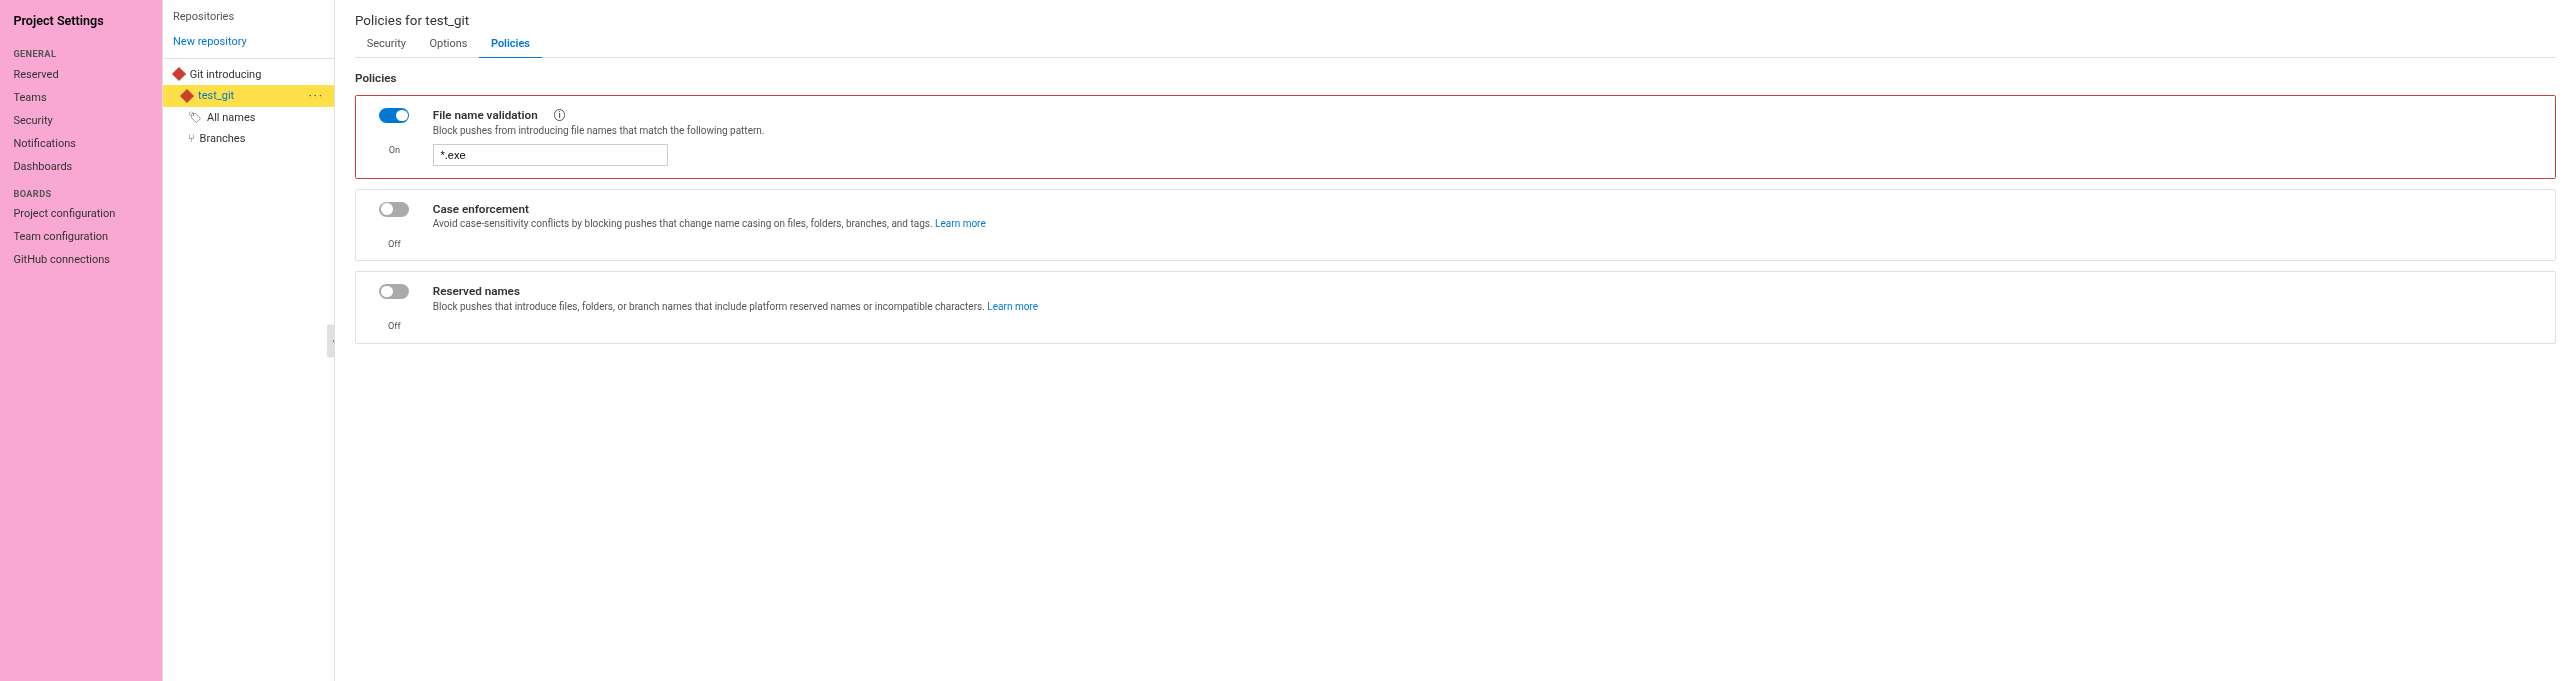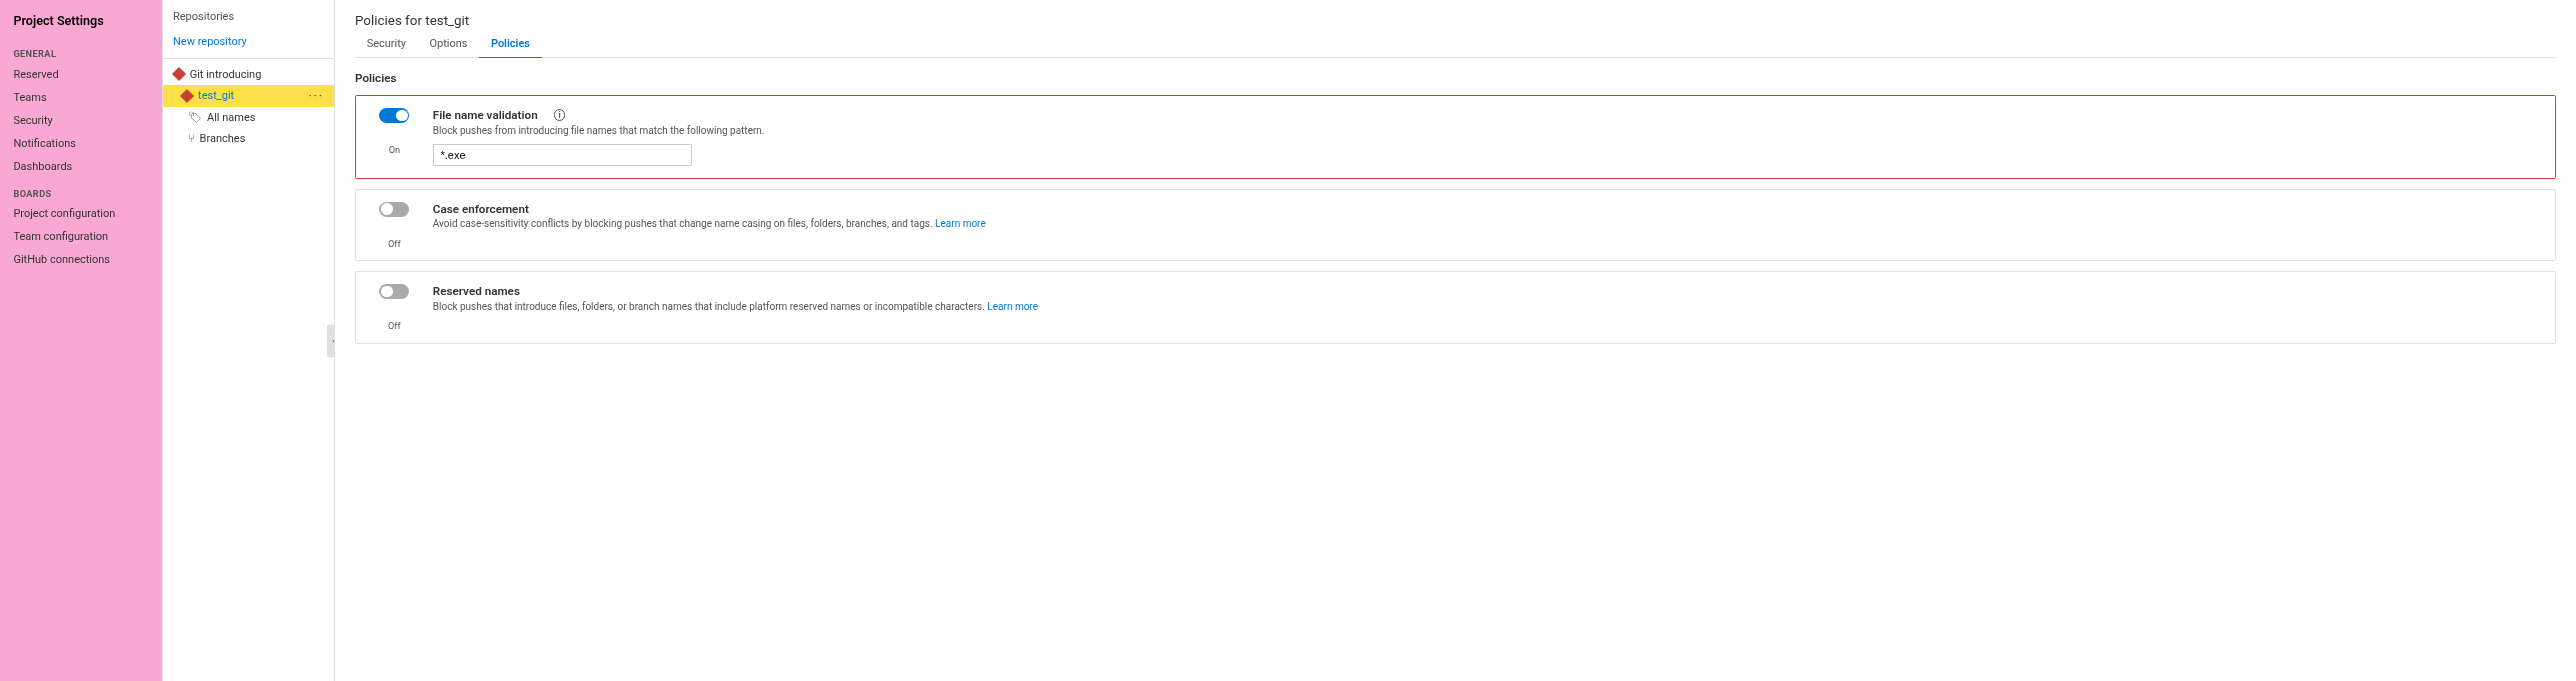--- a/index.html
+++ b/index.html
@@ -245,21 +245,21 @@
     }
     .policy-desc {
       font-size: 10px;
       color: #555;
       margin-bottom: 8.4px;
     }
     .policy-input {
       border: 0.8px solid #ccc;
       padding: 4.2px 6.7px;
       font-size: 11px;
-      width: 259px;
+      width: 235px;
       outline: none;
     }
     .info-icon {
       display: inline-flex;
       width: 11.7px;
       height: 11.7px;
       border: 0.8px solid #555;
       border-radius: 50%;
       align-items: center;
       justify-content: center;

